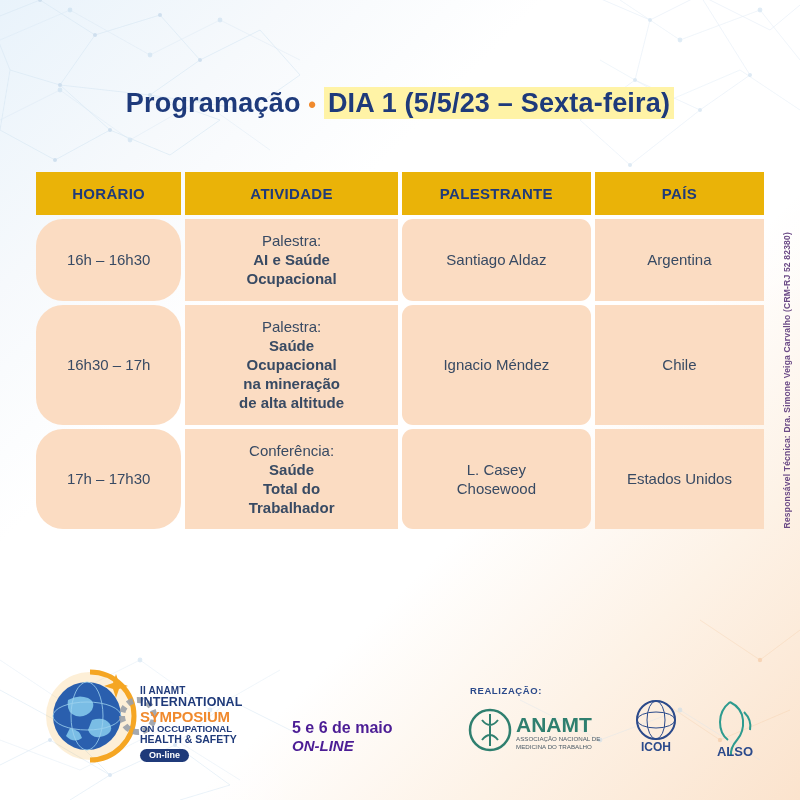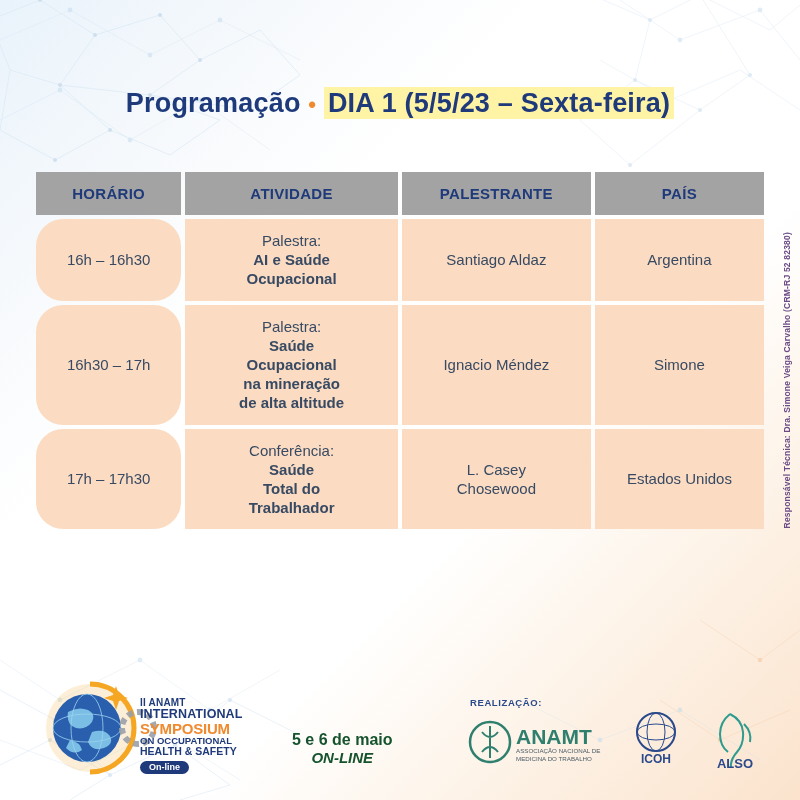--- a/index.html
+++ b/index.html
@@ -39,68 +39,68 @@
     padding:1px 4px;
     color:#1e3a7b;
   }
   .title .dot{color:#f08a2e;font-size:22px;vertical-align:middle;}
 
   table.sched{
     position:absolute;left:32px;top:168px;width:736px;
     border-collapse:separate;border-spacing:4px;
   }
   table.sched th{
-    background:#a3a3a3;
+    background:#eab308;
     color:#1f3a7a;
     font-size:15px;font-weight:bold;
     padding:13px 4px;
     text-align:center;
     letter-spacing:.3px;
   }
   table.sched td{
     background:#fbdcc2;
     color:#384a63;
     font-size:15px;
     text-align:center;
     vertical-align:middle;
     padding:12px 12px;
     line-height:1.28;
   }
   td.cell-time{width:145px;border-radius:27px;}
   td.cell-act{width:225px;}
-  td.cell-spk{width:190px;}
+  td.cell-spk{width:190px;border-radius:11px;}
   td.cell-country{width:175px;}
   .act-lead{font-weight:normal;}
   .act-bold{font-weight:bold;}
   td.row-final{
     font-weight:bold;color:#384a63;font-size:16px;padding:20px 6px;
   }
 
   .side-credit{
     position:absolute;right:8px;top:232px;
     writing-mode:vertical-rl;
     transform:rotate(180deg);
     font-size:8.5px;color:#6b4a86;font-weight:bold;letter-spacing:.2px;
     white-space:nowrap;
   }
 
   
-  .footer{position:absolute;left:0;right:0;bottom:4px;height:135px;padding-left:44px;}
+  .footer{position:absolute;left:0;right:0;bottom:16px;height:135px;padding-left:44px;}
   .logo-anamt-sym{position:absolute;left:34px;bottom:16px;width:230px;height:104px;}
   .sym-text{position:absolute;left:140px;bottom:22px;width:120px;color:#1f3a7a;line-height:1.02;}
   .sym-text .l1{font-size:10px;font-weight:bold;letter-spacing:.2px;}
   .sym-text .l2{font-size:12.5px;font-weight:bold;letter-spacing:.1px;}
   .sym-text .l3{font-size:15px;font-weight:bold;color:#f08a2e;letter-spacing:-.2px;}
   .sym-text .l4{font-size:9.5px;font-weight:bold;}
   .sym-text .l5{font-size:10.5px;font-weight:bold;}
   .sym-text .online{
     display:inline-block;margin-top:4px;background:#1f3a7a;color:#fff;
     font-size:9px;font-weight:bold;border-radius:8px;padding:2px 9px;
   }
-  .dates{position:absolute;left:292px;bottom:30px;text-align:center;color:#14532d;}
+  .dates{position:absolute;left:292px;bottom:30px;text-align:left;color:#4c1d95;}
   .dates .d1{font-size:16px;font-weight:bold;}
   .dates .d2{font-size:15px;font-weight:bold;font-style:italic;}
   .realiz{position:absolute;left:470px;bottom:88px;font-size:9.5px;font-weight:bold;color:#2b4a8b;letter-spacing:.6px;margin-top:31px;}
   .logo-anamt{position:absolute;left:468px;bottom:28px;width:145px;height:52px;}
   .logo-icoh{position:absolute;left:625px;bottom:30px;width:62px;height:58px;}
   .logo-also{position:absolute;left:700px;bottom:24px;width:70px;height:64px;}
 </style>
 </head>
 <body>
 
@@ -224,21 +224,21 @@
     <tr>
       <td class="cell-time">16h30 – 17h</td>
       <td class="cell-act">
         <div class="act-lead">Palestra:</div>
         <div class="act-bold">Saúde</div>
         <div class="act-bold">Ocupacional</div>
         <div class="act-bold">na mineração</div>
         <div class="act-bold">de alta altitude</div>
       </td>
       <td class="cell-spk">Ignacio Méndez</td>
-      <td class="cell-country">Simone</td>
+      <td class="cell-country">Chile</td>
     </tr>
     <tr>
       <td class="cell-time">17h – 17h30</td>
       <td class="cell-act">
         <div class="act-lead">Conferência:</div>
         <div class="act-bold">Saúde</div>
         <div class="act-bold">Total do</div>
         <div class="act-bold">Trabalhador</div>
       </td>
       <td class="cell-spk">

